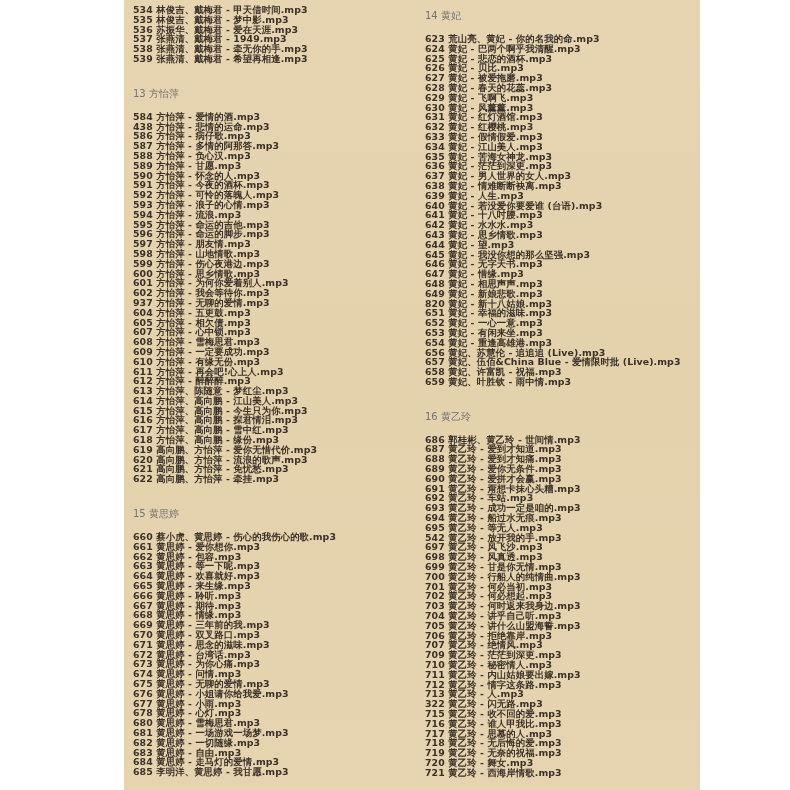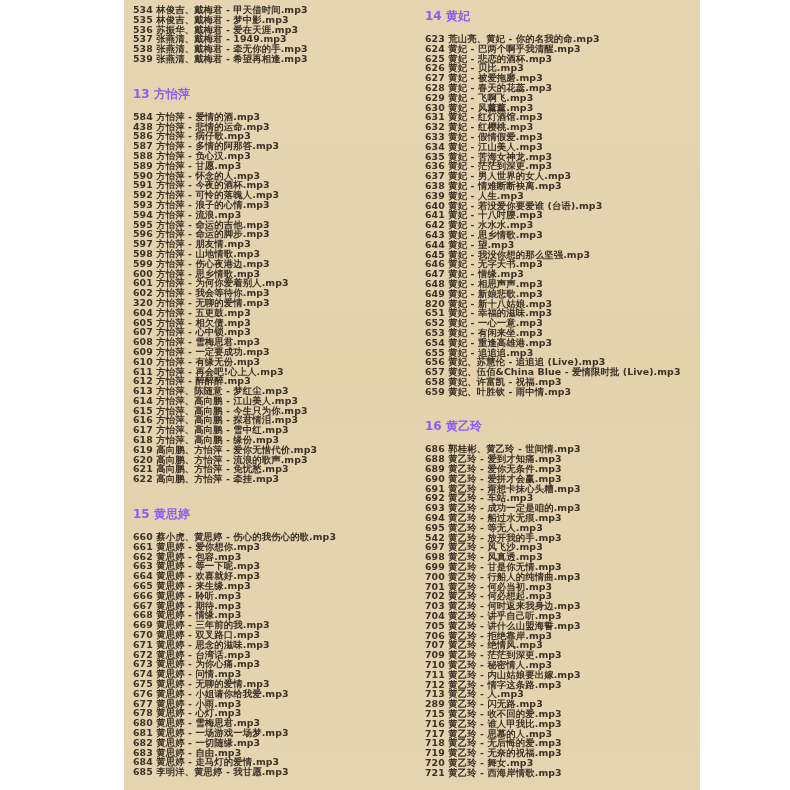--- a/index.html
+++ b/index.html
@@ -31,24 +31,24 @@
   .col-right { left: 425px; width: 285px; }
   .track {
     font-size: 9.4px;
     line-height: 9.8px;
     font-weight: 700;
     color: #3a3128;
     white-space: nowrap;
     letter-spacing: 0.1px;
   }
   .sec-header {
-    font-size: 12px;
+    font-size: 10px;
     line-height: 16px;
-    font-weight: 700;
-    color: #8b5cf6;
+    font-weight: 400;
+    color: #737373;
     margin: 22px 0 10px 0;
     white-space: nowrap;
   }
   .col-right .sec-header:first-child { margin-top: 3px; }
 </style>
 </head>
 <body>
 
 <div class="paper"></div>
 <div class="col col-left">
@@ -71,21 +71,21 @@
     <div class="track">593 方怡萍 - 浪子的心情.mp3</div>
     <div class="track">594 方怡萍 - 流浪.mp3</div>
     <div class="track">595 方怡萍 - 命运的吉他.mp3</div>
     <div class="track">596 方怡萍 - 命运的脚步.mp3</div>
     <div class="track">597 方怡萍 - 朋友情.mp3</div>
     <div class="track">598 方怡萍 - 山地情歌.mp3</div>
     <div class="track">599 方怡萍 - 伤心夜港边.mp3</div>
     <div class="track">600 方怡萍 - 思乡情歌.mp3</div>
     <div class="track">601 方怡萍 - 为何你爱着别人.mp3</div>
     <div class="track">602 方怡萍 - 我会等待你.mp3</div>
-    <div class="track">320 方怡萍 - 无聊的爱情.mp3</div>
+    <div class="track">937 方怡萍 - 无聊的爱情.mp3</div>
     <div class="track">604 方怡萍 - 五更鼓.mp3</div>
     <div class="track">605 方怡萍 - 相欠债.mp3</div>
     <div class="track">607 方怡萍 - 心中锁.mp3</div>
     <div class="track">608 方怡萍 - 雪梅思君.mp3</div>
     <div class="track">609 方怡萍 - 一定要成功.mp3</div>
     <div class="track">610 方怡萍 - 有缘无份.mp3</div>
     <div class="track">611 方怡萍 - 再会吧!心上人.mp3</div>
     <div class="track">612 方怡萍 - 醉醉醉.mp3</div>
     <div class="track">613 方怡萍、陈随意 - 梦红尘.mp3</div>
     <div class="track">614 方怡萍、高向鹏 - 江山美人.mp3</div>
@@ -151,27 +151,27 @@
     <div class="track">645 黄妃 - 我没你想的那么坚强.mp3</div>
     <div class="track">646 黄妃 - 无字天书.mp3</div>
     <div class="track">647 黄妃 - 惜缘.mp3</div>
     <div class="track">648 黄妃 - 相思声声.mp3</div>
     <div class="track">649 黄妃 - 新娘悲歌.mp3</div>
     <div class="track">820 黄妃 - 新十八姑娘.mp3</div>
     <div class="track">651 黄妃 - 幸福的滋味.mp3</div>
     <div class="track">652 黄妃 - 一心一意.mp3</div>
     <div class="track">653 黄妃 - 有闲来坐.mp3</div>
     <div class="track">654 黄妃 - 重逢高雄港.mp3</div>
-    <div class="track">655 黄妃 - 追追追.mp3</div>
     <div class="track">656 黄妃、苏慧伦 - 追追追 (Live).mp3</div>
     <div class="track">657 黄妃、伍佰&amp;China Blue - 爱情限时批 (Live).mp3</div>
     <div class="track">658 黄妃、许富凯 - 祝福.mp3</div>
     <div class="track">659 黄妃、叶胜钦 - 雨中情.mp3</div>
     <div class="sec-header">16 黄乙玲</div>
     <div class="track">686 郭桂彬、黄乙玲 - 世间情.mp3</div>
+    <div class="track">687 黄乙玲 - 爱到才知道.mp3</div>
     <div class="track">688 黄乙玲 - 爱到才知痛.mp3</div>
     <div class="track">689 黄乙玲 - 爱你无条件.mp3</div>
     <div class="track">690 黄乙玲 - 爱拼才会赢.mp3</div>
     <div class="track">691 黄乙玲 - 甭想卡抹心头糟.mp3</div>
     <div class="track">692 黄乙玲 - 车站.mp3</div>
     <div class="track">693 黄乙玲 - 成功一定是咱的.mp3</div>
     <div class="track">694 黄乙玲 - 船过水无痕.mp3</div>
     <div class="track">695 黄乙玲 - 等无人.mp3</div>
     <div class="track">542 黄乙玲 - 放开我的手.mp3</div>
     <div class="track">697 黄乙玲 - 风飞沙.mp3</div>
@@ -183,21 +183,21 @@
     <div class="track">703 黄乙玲 - 何时返来我身边.mp3</div>
     <div class="track">704 黄乙玲 - 讲乎自己听.mp3</div>
     <div class="track">705 黄乙玲 - 讲什么山盟海誓.mp3</div>
     <div class="track">706 黄乙玲 - 拒绝靠岸.mp3</div>
     <div class="track">707 黄乙玲 - 绝情风.mp3</div>
     <div class="track">709 黄乙玲 - 茫茫到深更.mp3</div>
     <div class="track">710 黄乙玲 - 秘密情人.mp3</div>
     <div class="track">711 黄乙玲 - 内山姑娘要出嫁.mp3</div>
     <div class="track">712 黄乙玲 - 情字这条路.mp3</div>
     <div class="track">713 黄乙玲 - 人.mp3</div>
-    <div class="track">289 黄乙玲 - 闪无路.mp3</div>
+    <div class="track">322 黄乙玲 - 闪无路.mp3</div>
     <div class="track">715 黄乙玲 - 收不回的爱.mp3</div>
     <div class="track">716 黄乙玲 - 谁人甲我比.mp3</div>
     <div class="track">717 黄乙玲 - 思慕的人.mp3</div>
     <div class="track">718 黄乙玲 - 无后悔的爱.mp3</div>
     <div class="track">719 黄乙玲 - 无奈的祝福.mp3</div>
     <div class="track">720 黄乙玲 - 舞女.mp3</div>
     <div class="track">721 黄乙玲 - 西海岸情歌.mp3</div>
   </div>
 
 </body></html>

